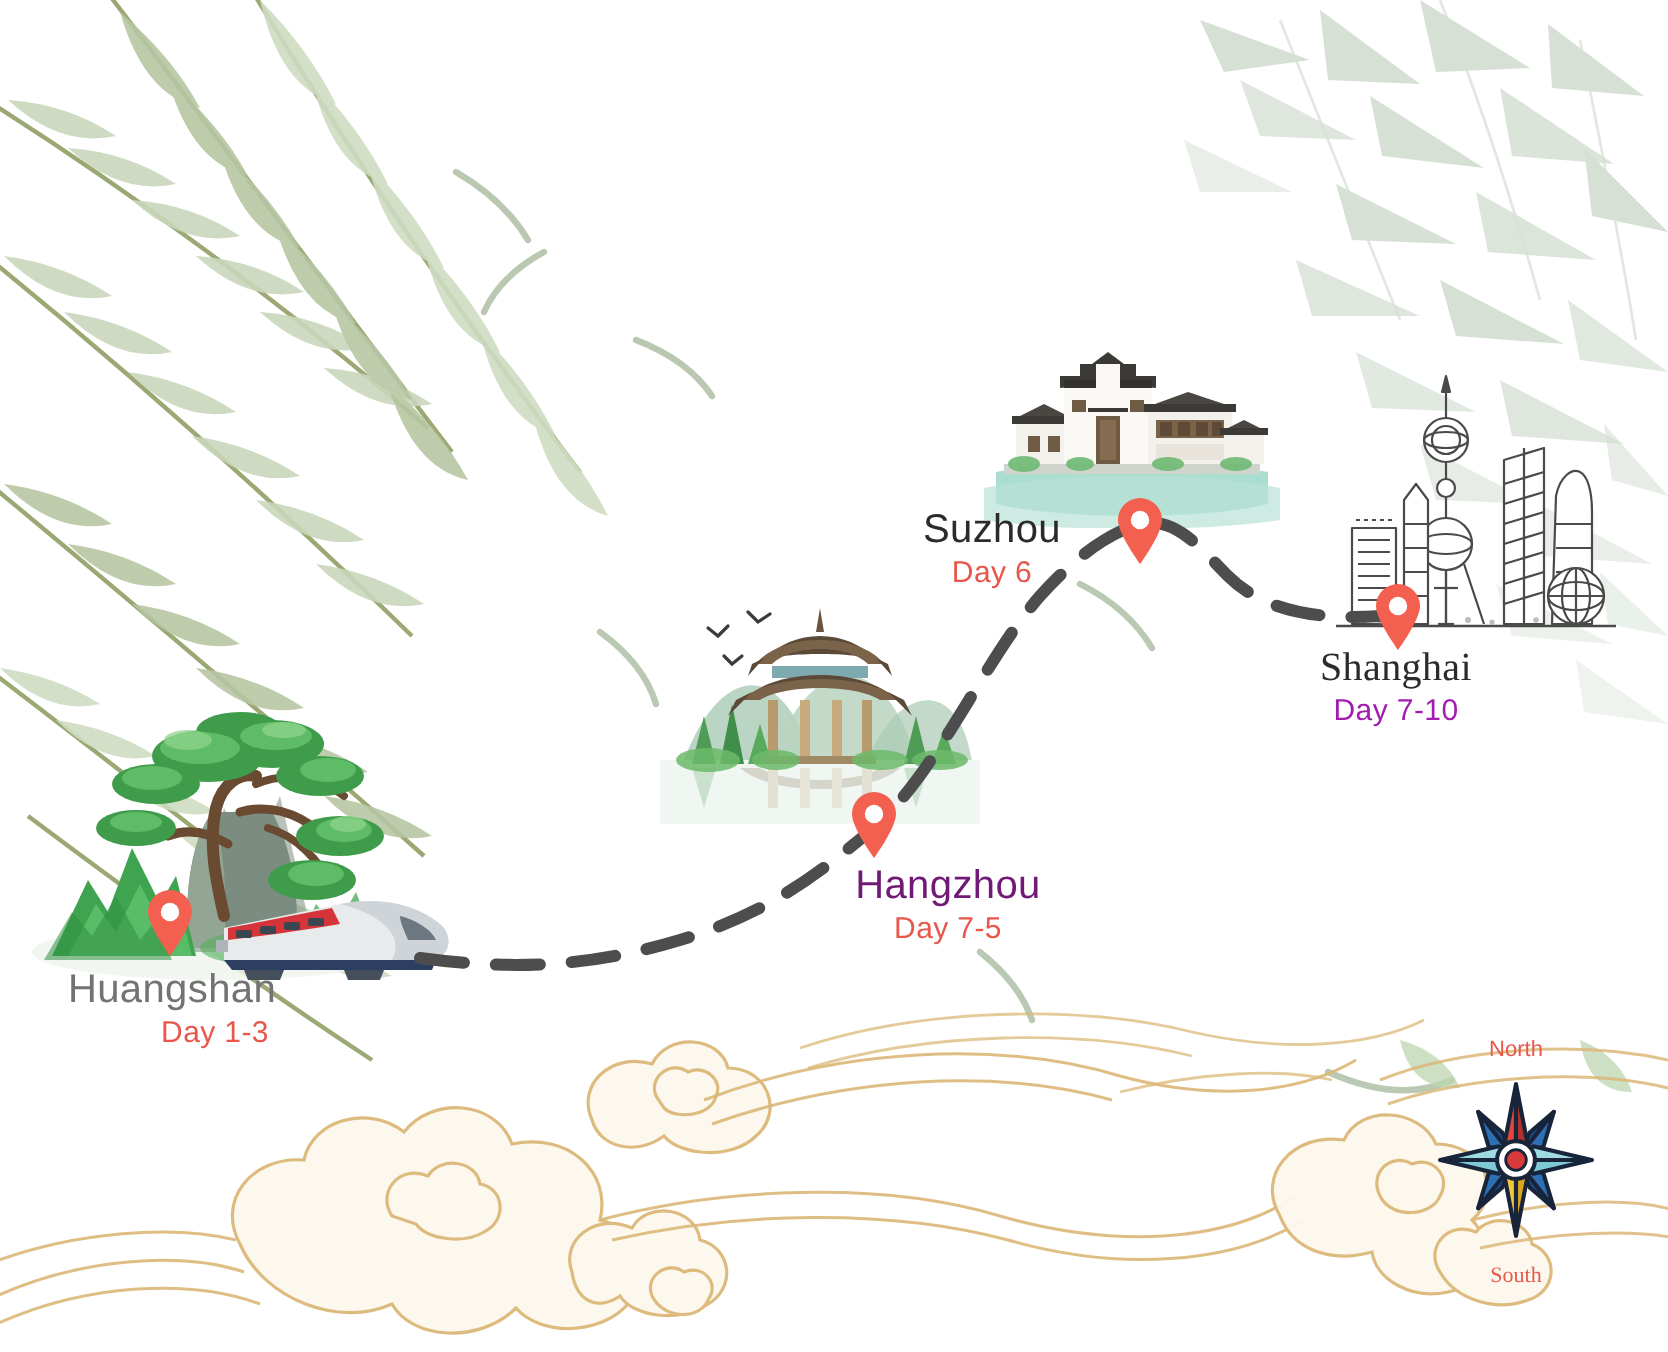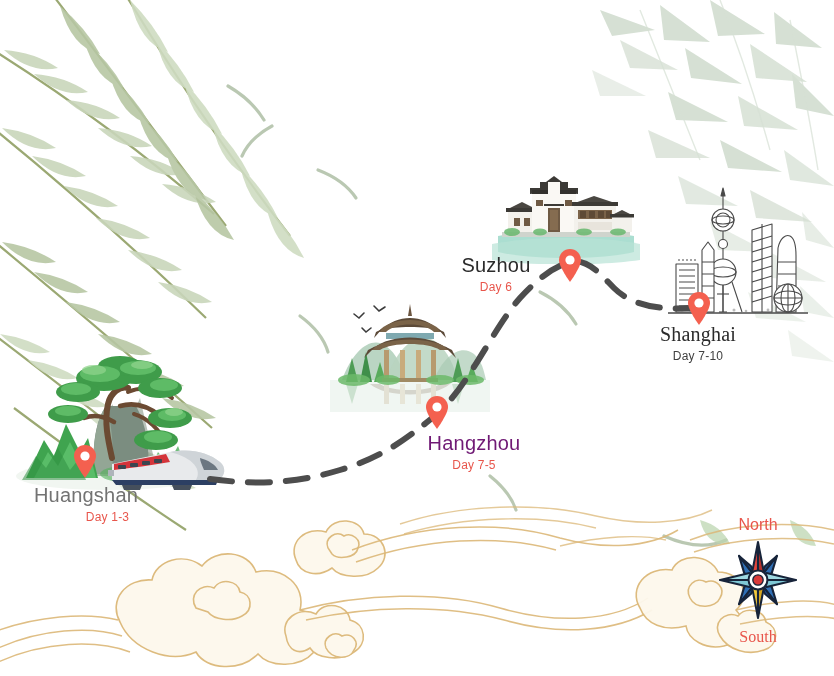--- a/index.html
+++ b/index.html
@@ -3,23 +3,23 @@
 <meta charset="utf-8">
 <style>
   html,body{margin:0;padding:0;background:#fff;}
   body{width:834px;height:676px;overflow:hidden;font-family:"Liberation Sans",sans-serif;}
   #map{position:relative;width:834px;height:676px;background:#ffffff;overflow:hidden;}
   .layer{position:absolute;left:0;top:0;width:834px;height:676px;pointer-events:none;}
   .illus{position:absolute;}
   .pin{position:absolute;width:26px;height:34px;}
   .lbl{position:absolute;text-align:center;white-space:nowrap;}
   .lbl .city{font-size:20px;color:#2b2b2b;line-height:23px;letter-spacing:.2px;}
-  .lbl .days{font-size:12px;color:#e8564c;line-height:20px;letter-spacing:.2px;}
+  .lbl .days{font-size:15px;color:#e8564c;line-height:20px;letter-spacing:.2px;}
   #compass{position:absolute;left:697px;top:515px;width:122px;height:130px;text-align:center;}
-  #compass .cdir{font-size:16px;color:#e8564c;line-height:20px;}
+  #compass .cdir{font-size:11px;color:#e8564c;line-height:20px;}
   #compass .rose{width:86px;height:86px;margin:2px auto 0;}
 </style>
 </head>
 <body>
 
 <div id="map">
 
   <svg class="layer" viewBox="0 0 834 676">
     <g fill="#cfdbcd" opacity="0.85">
       <g transform="translate(560,0)">
@@ -463,21 +463,21 @@
     <div class="city" style="color: rgb(43, 43, 43); text-align: center;">Suzhou</div>
     <div class="days" style="color: rgb(232, 86, 76);">Day 6</div>
   </div>
 
   <svg class="pin" style="left:686px;top:292px;" viewBox="0 0 26 34">
     <path d="M13 33 C 13 33, 24 18, 24 11 A 11 11 0 1 0 2 11 C 2 18, 13 33, 13 33 Z" fill="#f4604f"></path>
     <circle cx="13" cy="11" r="4.6" fill="#ffffff"></circle>
   </svg>
   <div class="lbl" style="left:612px;top:323px;width:172px;">
     <div class="city" style="color: rgb(43, 43, 43); font-family: Liberation Serif, serif;">Shanghai</div>
-    <div class="days" style="color: #404040;">Day 7-10</div>
+    <div class="days" style="color: #a21caf;">Day 7-10</div>
   </div>
 
   <div id="compass">
     <div class="cdir" style="color: rgb(232, 86, 76);">North</div>
     <svg class="rose" viewBox="0 0 100 100">
       <g stroke="#17243a" stroke-width="2.4" stroke-linejoin="round">
 
         <path d="M50 50 L28 22 L34 42 Z" fill="#2f6fb5"></path>
         <path d="M50 50 L72 22 L66 42 Z" fill="#2f6fb5"></path>
         <path d="M50 50 L72 78 L66 58 Z" fill="#2f6fb5"></path>

